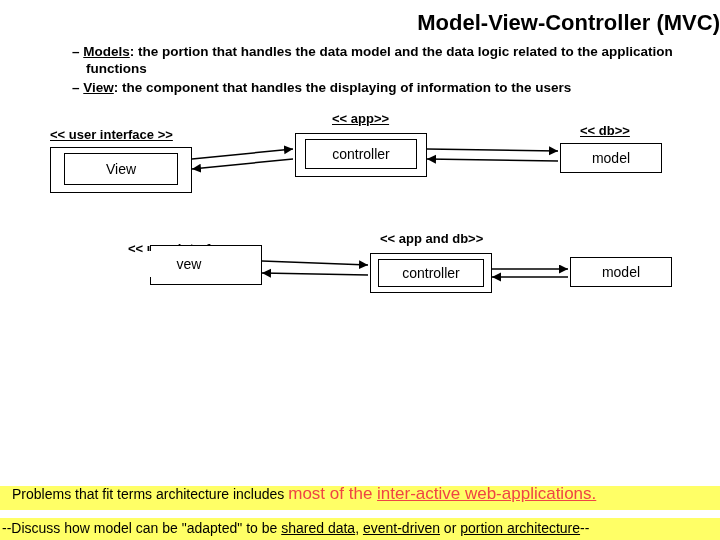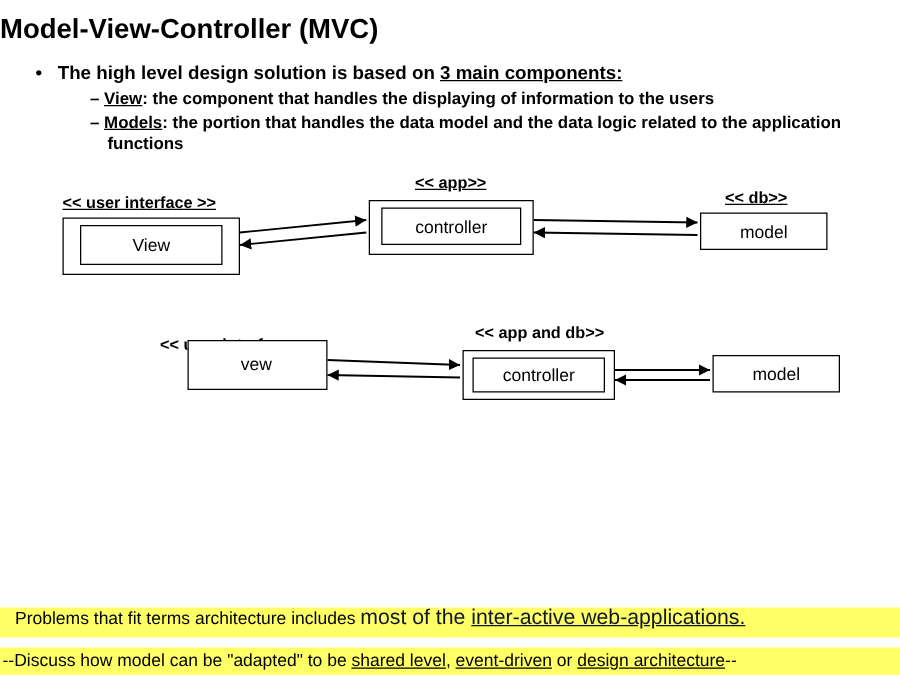--- a/index.html
+++ b/index.html
@@ -6,21 +6,21 @@
     margin: 0;
     padding: 0;
     width: 720px;
     height: 540px;
     background: #fff;
     font-family: Arial, Helvetica, sans-serif;
     position: relative;
     overflow: hidden;
   }
   .title {
-    text-align: left;
+    text-align: right;
     font-weight: bold;
     font-size: 22px;
     margin-top: 10px;
   }
   .content {
     padding: 8px 20px 0 20px;
   }
   .top-li {
     font-weight: bold;
     font-size: 15px;
@@ -77,21 +77,21 @@
   }
 
   .footer1 {
     position: absolute;
     left: 12px;
     bottom: 36px;
     font-size: 14px;
   }
   .footer1 .big {
     font-size: 17px;
-    color: #0f172a;
+    color: #ef4444;
   }
   .footer2 {
     position: absolute;
     left: 0;
     bottom: 4px;
     width: 720px;
     font-size: 14px;
     text-align: left;
     padding-left: 2px;
   }
@@ -102,48 +102,44 @@
     background: #ffff66;
     z-index: -1;
   }
 </style>
 </head>
 <body>
 
 <div class="title">Model-View-Controller (MVC)</div>
 
 <div class="content">
-  <div class="top-li">
-    <span class="bullet">•</span>
-    <span>The high level design solution is based on </span><span class="u">3 main components:</span>
-  </div>
   <ul class="sub-ul">
+    <li>– <span class="u">Models</span><span>: the portion that handles the data model and the data logic related to the application functions</span></li>
     <li>– <span class="u">View</span><span>: the component that handles the displaying of information to the users</span></li>
-    <li>– <span class="u">Models</span><span>: the portion that handles the data model and the data logic related to the application functions</span></li>
   </ul>
 
   <div class="diag">
 
     <div class="lbl" style="left:30px; top:24px;text-decoration:underline;">&lt;&lt; user interface &gt;&gt;</div>
     <div class="lbl" style="left:312px; top:8px;text-decoration:underline;">&lt;&lt; app&gt;&gt;</div>
     <div class="lbl" style="left:560px; top:20px;text-decoration:underline;">&lt;&lt; db&gt;&gt;</div>
 
     <div class="outer" style="left:30px; top:44px; width:140px; height:44px;"></div>
     <div class="box" style="left:44px; top:50px; width:112px; height:30px;">View</div>
 
     <div class="outer" style="left:275px; top:30px; width:130px; height:42px;"></div>
     <div class="box" style="left:285px; top:36px; width:110px; height:28px;">controller</div>
 
     <div class="box" style="left:540px; top:40px; width:100px; height:28px;">model</div>
 
     <div class="lbl" style="left:108px; top:122px;margin-top:16px;">&lt;&lt; user interface&gt;&gt;</div>
     <div class="lbl" style="left:360px; top:128px;">&lt;&lt; app and db&gt;&gt;</div>
 
     <div class="outer" style="left:130px; top:142px; width:110px; height:38px;"></div>
-    <div class="box" style="left:140px; top:148px; width:90px; height:26px; border:none;">vew</div>
+    <div class="box" style="left:124px; top:148px; width:90px; height:26px; border:none;">vew</div>
 
     <div class="outer" style="left:350px; top:150px; width:120px; height:38px;"></div>
     <div class="box" style="left:358px; top:156px; width:104px; height:26px;">controller</div>
 
     <div class="box" style="left:550px; top:154px; width:100px; height:28px;">model</div>
 
     <svg class="arrows" viewBox="0 0 680 230">
       <defs>
         <marker id="ah" markerWidth="8" markerHeight="8" refX="6" refY="3" orient="auto">
           <path d="M0,0 L6,3 L0,6 Z" fill="#000"></path>
@@ -166,14 +162,14 @@
 </div>
 
 <div class="yellowbar" style="bottom:30px; height:24px;"></div>
 <div class="yellowbar" style="bottom:0px; height:22px;"></div>
 
 <div class="footer1">
   <span>Problems that fit terms architecture includes </span><span class="big"><span>most of the </span><span class="u">inter-active web-applications.</span></span>
 </div>
 
 <div class="footer2">
-  <span>--Discuss how model can be "adapted" to be </span><span class="u">shared level</span><span>, </span><span class="u">event-driven</span><span> or </span><span class="u">design architecture</span><span>--</span>
+  <span>--Discuss how model can be "adapted" to be </span><span class="u">shared data</span><span>, </span><span class="u">event-driven</span><span> or </span><span class="u">portion architecture</span><span>--</span>
 </div>
 
 </body></html>

